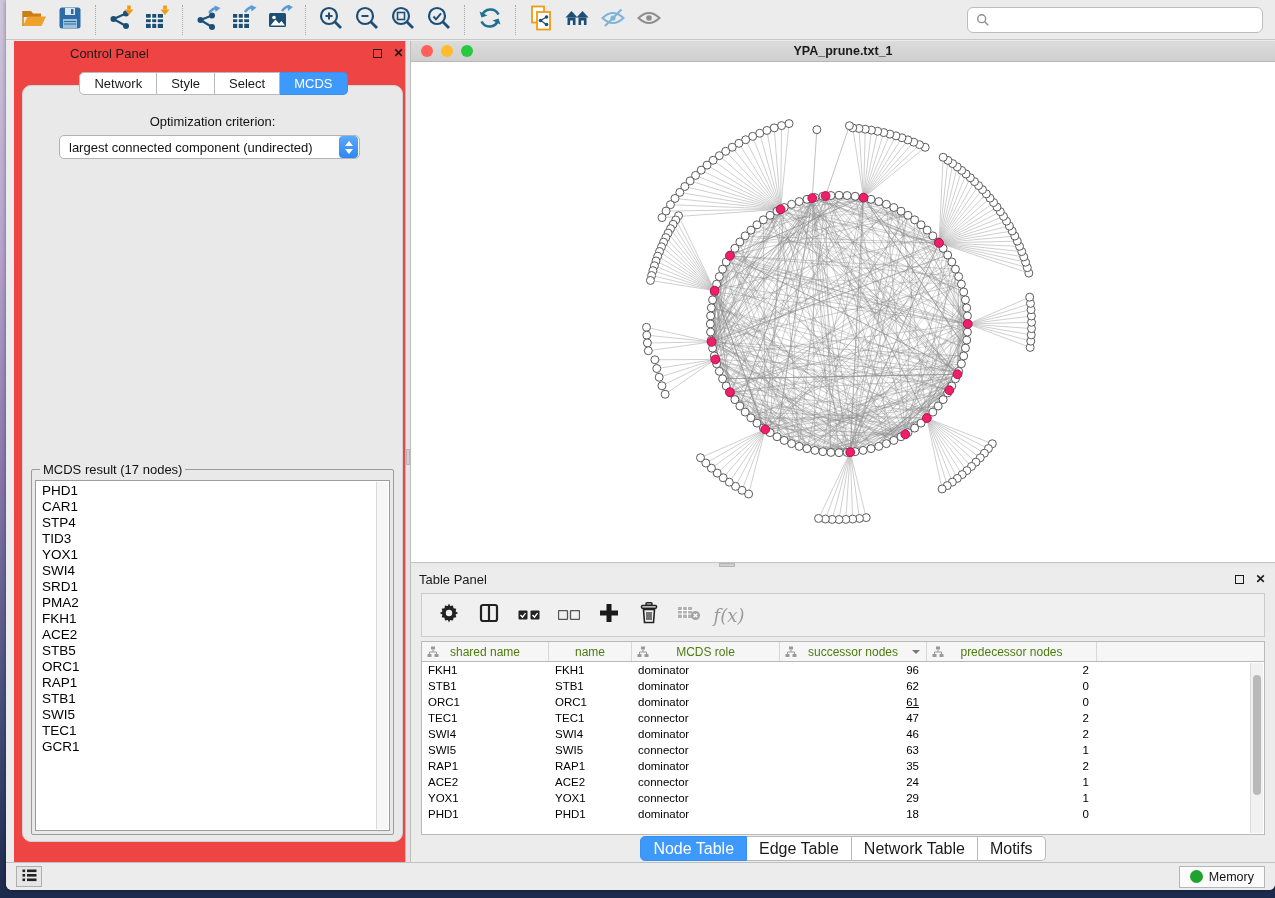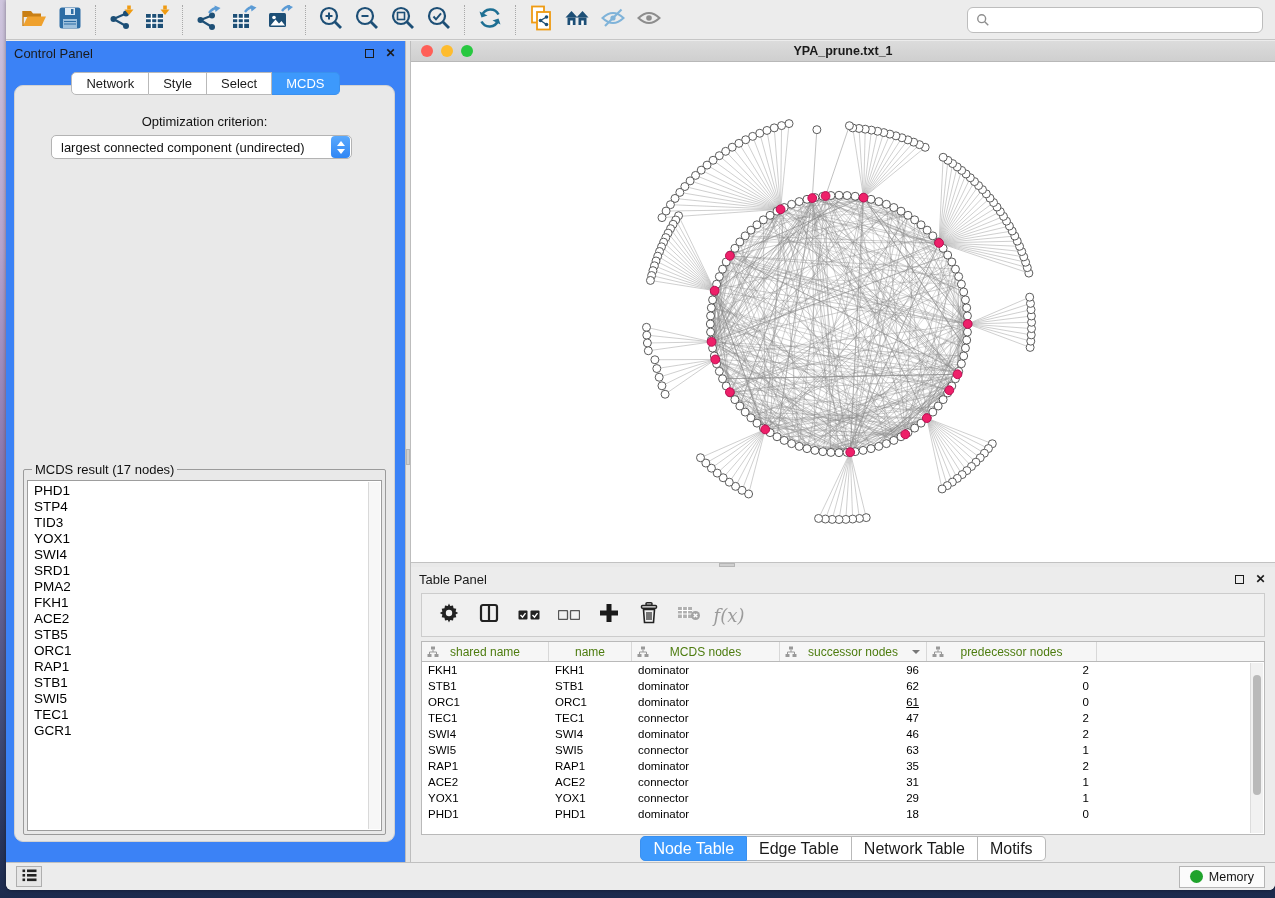--- a/index.html
+++ b/index.html
@@ -16,21 +16,21 @@
   .tb { width:36px; height:32px; border:none; background:transparent; display:flex;
     align-items:center; justify-content:center; cursor:pointer; }
   .tb svg { width:26px; height:26px; }
   .tbsep { width:1px; height:30px; border-left:1px dotted #a9a9a9; margin:0 7px; }
   .searchbox { position:absolute; right:12px; top:7px; width:296px; height:26px; background:#fff;
     border:1px solid #bdbdbd; border-radius:6px; display:flex; align-items:center; padding:0 8px; }
   .searchbox svg { width:14px; height:14px; flex:0 0 auto; }
   .searchbox input { border:none; outline:none; flex:1; margin-left:6px; font-size:13px; background:transparent; }
 
   
-  .cpanel { position:absolute; left:0; top:41px; width:399px; bottom:28px; background:#3b82f6; }
+  .cpanel { position:absolute; left:8px; top:41px; width:399px; bottom:28px; background:#ef4444;padding-left:48px; }
   .panel-head { height:24px; display:flex; align-items:center; padding:0 8px; font-size:13px; color:#1a1a1a; }
   .panel-head .ttl { flex:1; }
   .wicon { width:13px; height:13px; margin-left:8px; display:inline-flex; align-items:center;
     justify-content:center; color:#1a1a1a; font-size:12px; font-weight:bold; cursor:pointer; }
   .float-sq { width:9px; height:9px; border:1.5px solid #1a1a1a; display:inline-block; }
 
   .cp-box { position:absolute; left:8px; right:10px; top:44px; bottom:20px; background:#e9e9e9;
     border:1px solid #d2d2d2; border-radius:9px; }
   .cp-tabs { position:absolute; top:31px; left:0; right:0; display:flex; justify-content:center; z-index:3; }
   .seg { border:1px solid #b9b9b9; border-left:none; background:#fff; padding:3px 14px;
@@ -289,20 +289,21 @@
         <span class="dd-stepper">
             <span class="tri-up"></span>
             <span class="tri-dn"></span>
           </span>
       </div>
       <fieldset class="result-fs">
         <legend>MCDS result (17 nodes)</legend>
         <div class="result-list" id="mcds-list">
           <div class="result-scroll"></div>
         <div>PHD1</div>
+            <div>CAR1</div>
             <div>STP4</div>
             <div>TID3</div>
             <div>YOX1</div>
             <div>SWI4</div>
             <div>SRD1</div>
             <div>PMA2</div>
             <div>FKH1</div>
             <div>ACE2</div>
             <div>STB5</div>
             <div>ORC1</div>
@@ -1237,21 +1238,21 @@
             <div class="th" style="width: 83px;">
               <span>name</span>
             </div>
             <div class="th" style="width: 148px;">
               <span class="colicon"><svg width="12" height="12" viewBox="0 0 12 12">
                   <rect x="4" y="0.5" width="4" height="3" fill="#999"></rect>
                   <rect x="0.5" y="8" width="4" height="3" fill="#999"></rect>
                   <rect x="7.5" y="8" width="4" height="3" fill="#999"></rect>
                   <path d="M6 3.5v2.5M2.5 8V6h7v2" stroke="#999" fill="none"></path>
                 </svg></span>
-              <span>MCDS nodes</span>
+              <span>MCDS role</span>
             </div>
             <div class="th" style="width: 147px;">
               <span class="colicon"><svg width="12" height="12" viewBox="0 0 12 12">
                   <rect x="4" y="0.5" width="4" height="3" fill="#999"></rect>
                   <rect x="0.5" y="8" width="4" height="3" fill="#999"></rect>
                   <rect x="7.5" y="8" width="4" height="3" fill="#999"></rect>
                   <path d="M6 3.5v2.5M2.5 8V6h7v2" stroke="#999" fill="none"></path>
                 </svg></span>
               <span>successor nodes</span>
               <span class="sortv"></span>
@@ -1314,21 +1315,21 @@
               <div class="td" style="width: 127px;">RAP1</div>
               <div class="td" style="width: 83px;">RAP1</div>
               <div class="td" style="width: 148px;">dominator</div>
               <div class="td num" style="width: 147px;">35</div>
               <div class="td num" style="width: 170px;">2</div>
             </div>
             <div class="trow">
               <div class="td" style="width: 127px;">ACE2</div>
               <div class="td" style="width: 83px;">ACE2</div>
               <div class="td" style="width: 148px;">connector</div>
-              <div class="td num" style="width: 147px;">31</div>
+              <div class="td num" style="width: 147px;">24</div>
               <div class="td num" style="width: 170px;">1</div>
             </div>
             <div class="trow">
               <div class="td" style="width: 127px;">YOX1</div>
               <div class="td" style="width: 83px;">YOX1</div>
               <div class="td" style="width: 148px;">connector</div>
               <div class="td num" style="width: 147px;">29</div>
               <div class="td num" style="width: 170px;">1</div>
             </div>
             <div class="trow">

